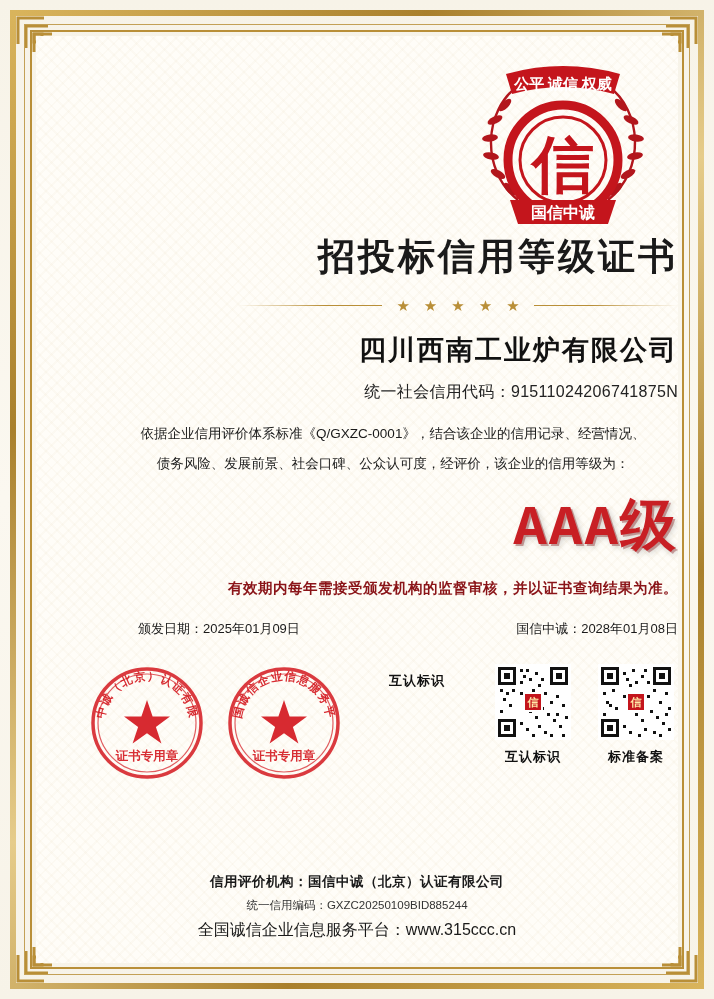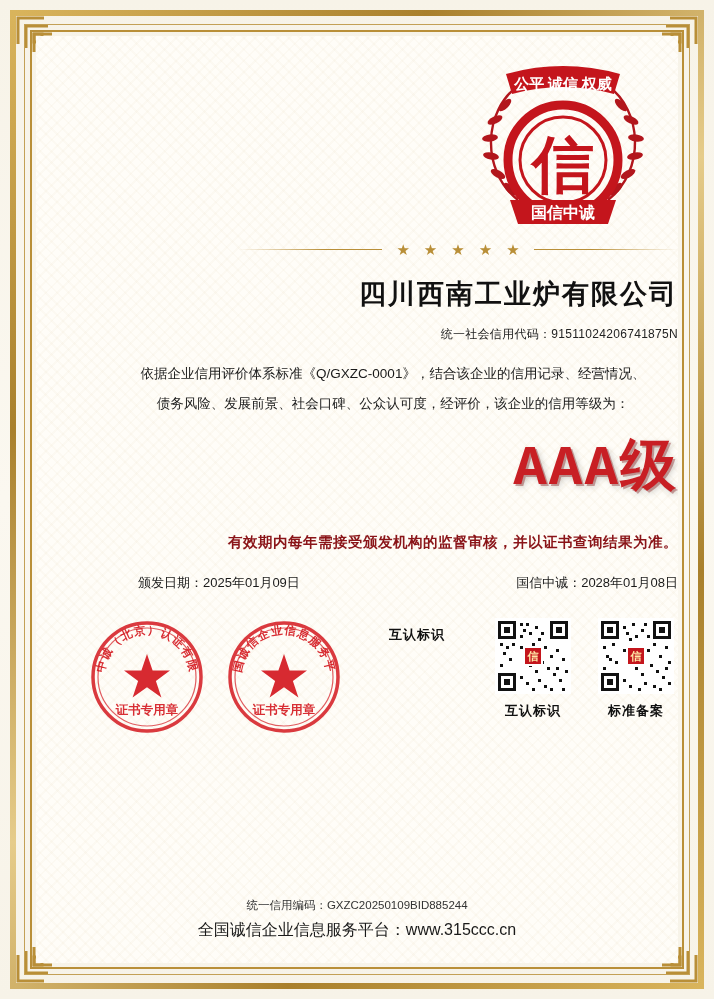--- a/index.html
+++ b/index.html
@@ -121,21 +121,21 @@
   .company {
     margin-top: 16px;
     font-family: Liberation Mono, monospace;
     font-weight: bold;
     font-size: 27px;
     letter-spacing: 2px;
     color: #111;
   }
   .credit-code {
     margin-top: 14px;
-    font-size: 12px;
+    font-size: 16px;
     color: #222;
     letter-spacing: 0.3px;
   }
 
   .paragraph {
     margin-top: 16px;
     width: 570px;
     font-size: 13.5px;
     line-height: 30px;
     color: #1a1a1a;
@@ -152,21 +152,21 @@
     font-family: Liberation Mono, monospace;
     font-weight: bold;
     font-size: 56px;
     letter-spacing: 2px;
     color: #c81f24;
     text-shadow: 2px 2px 0 rgba(120,10,12,0.35), 3px 3px 6px rgba(0,0,0,0.18);
     line-height: 1;
   }
 
   .notice {
-    margin-top: 36px;
+    margin-top: 22px;
     font-family: "Liberation Serif", serif;
     font-weight: bold;
     font-size: 14.5px;
     color: #8a1418;
     letter-spacing: 0.5px;
   }
 
   .dates {
     margin-top: 22px;
     width: 540px;
@@ -321,20 +321,21 @@
 
           <circle cx="115" cy="110" r="55" fill="none" stroke="#c4151c" stroke-width="9"></circle>
           <circle cx="115" cy="110" r="43" fill="none" stroke="#c4151c" stroke-width="3"></circle>
           <text x="115" y="136" text-anchor="middle" font-family="Liberation Serif, serif" font-size="62" font-weight="bold" fill="#c4151c">信</text>
 
           <path d="M62 150 L168 150 L160 174 L70 174 Z" fill="#c4151c"></path>
           <text x="115" y="168" text-anchor="middle" font-family="Liberation Serif, serif" font-size="16" font-weight="bold" fill="#ffffff">国信中诚</text>
         </svg>
       </div>
 
+      <div class="title">招投标信用等级证书</div>
 
       <div class="star-divider">
         <div class="star-line"></div>
         <div class="stars">
           <span>★</span>
           <span>★</span>
           <span>★</span>
           <span>★</span>
           <span>★</span>
         </div>
@@ -534,20 +535,23 @@
               </g>
             </svg>
           </div>
           <div class="qr-label">标准备案</div>
         </div>
 
       </div>
     </div>
 
     <div class="footer">
+      <div class="f1">
+        <span>信用评价机构：</span><span>国信中诚（北京）认证有限公司</span>
+      </div>
       <div class="f2">
         <span>统一信用编码：</span><span>GXZC20250109BID885244</span>
       </div>
       <div class="f3">
         <span>全国诚信企业信息服务平台：</span><span>www.315ccc.cn</span>
       </div>
     </div>
   </div>
 </div>
 

